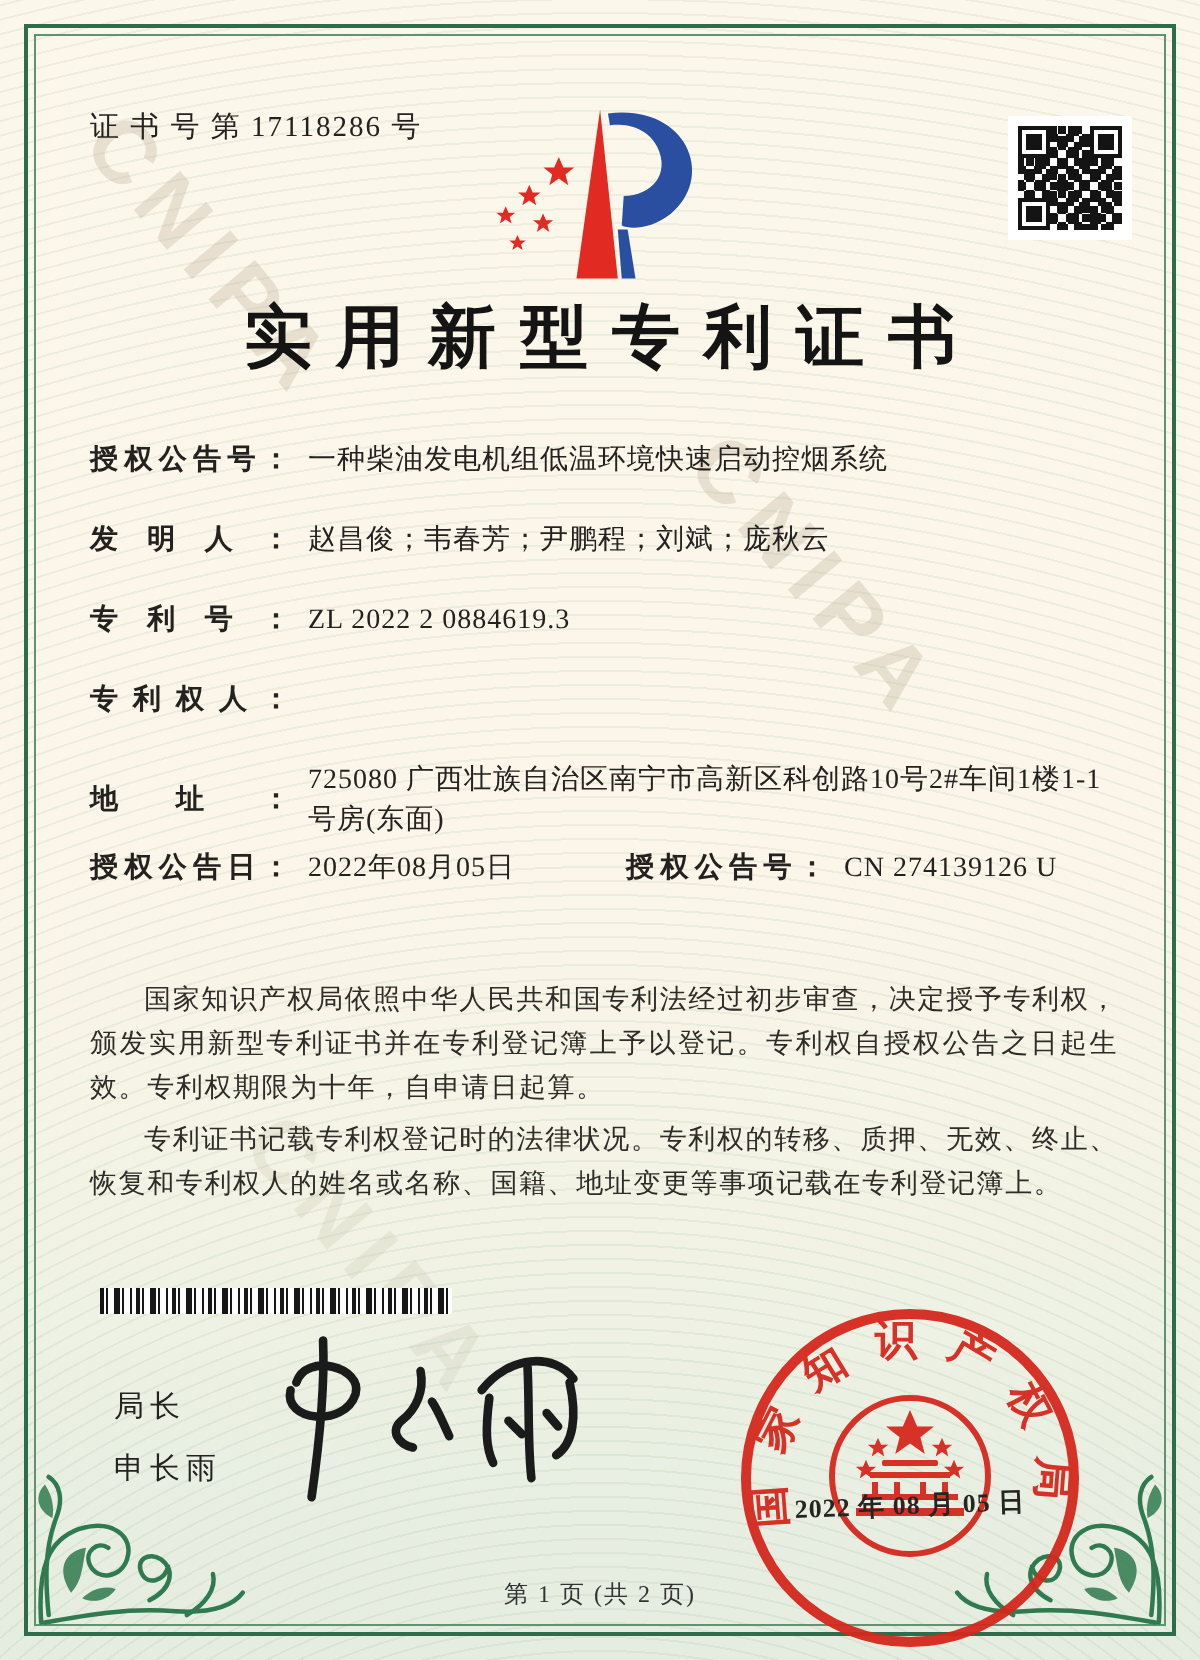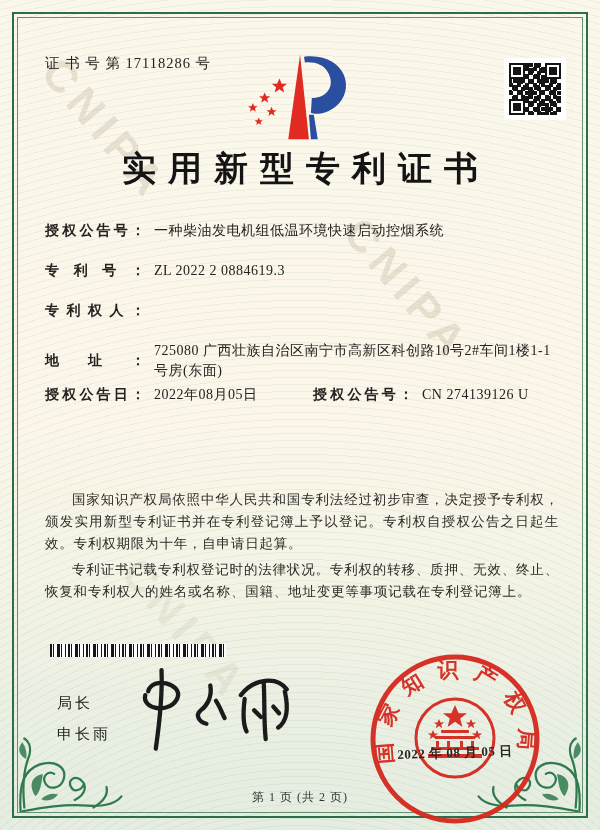--- a/index.html
+++ b/index.html
@@ -129,20 +129,24 @@
       <div class="finder bl"></div>
     </div>
   </div>
 
   <div class="title">实用新型专利证书</div>
 
   <div class="fields">
     <div class="frow">
       <span class="flabel">授权公告号：</span>
       <span class="fvalue">一种柴油发电机组低温环境快速启动控烟系统</span>
+    </div>
+    <div class="frow">
+      <span class="flabel">发明人：</span>
+      <span class="fvalue">赵昌俊；韦春芳；尹鹏程；刘斌；庞秋云</span>
     </div>
     <div class="frow">
       <span class="flabel">专利号：</span>
       <span class="fvalue">ZL 2022 2 0884619.3</span>
     </div>
     <div class="frow">
       <span class="flabel">专利权人：</span>
     </div>
     <div class="frow addr">
       <span class="flabel">地址：</span>

